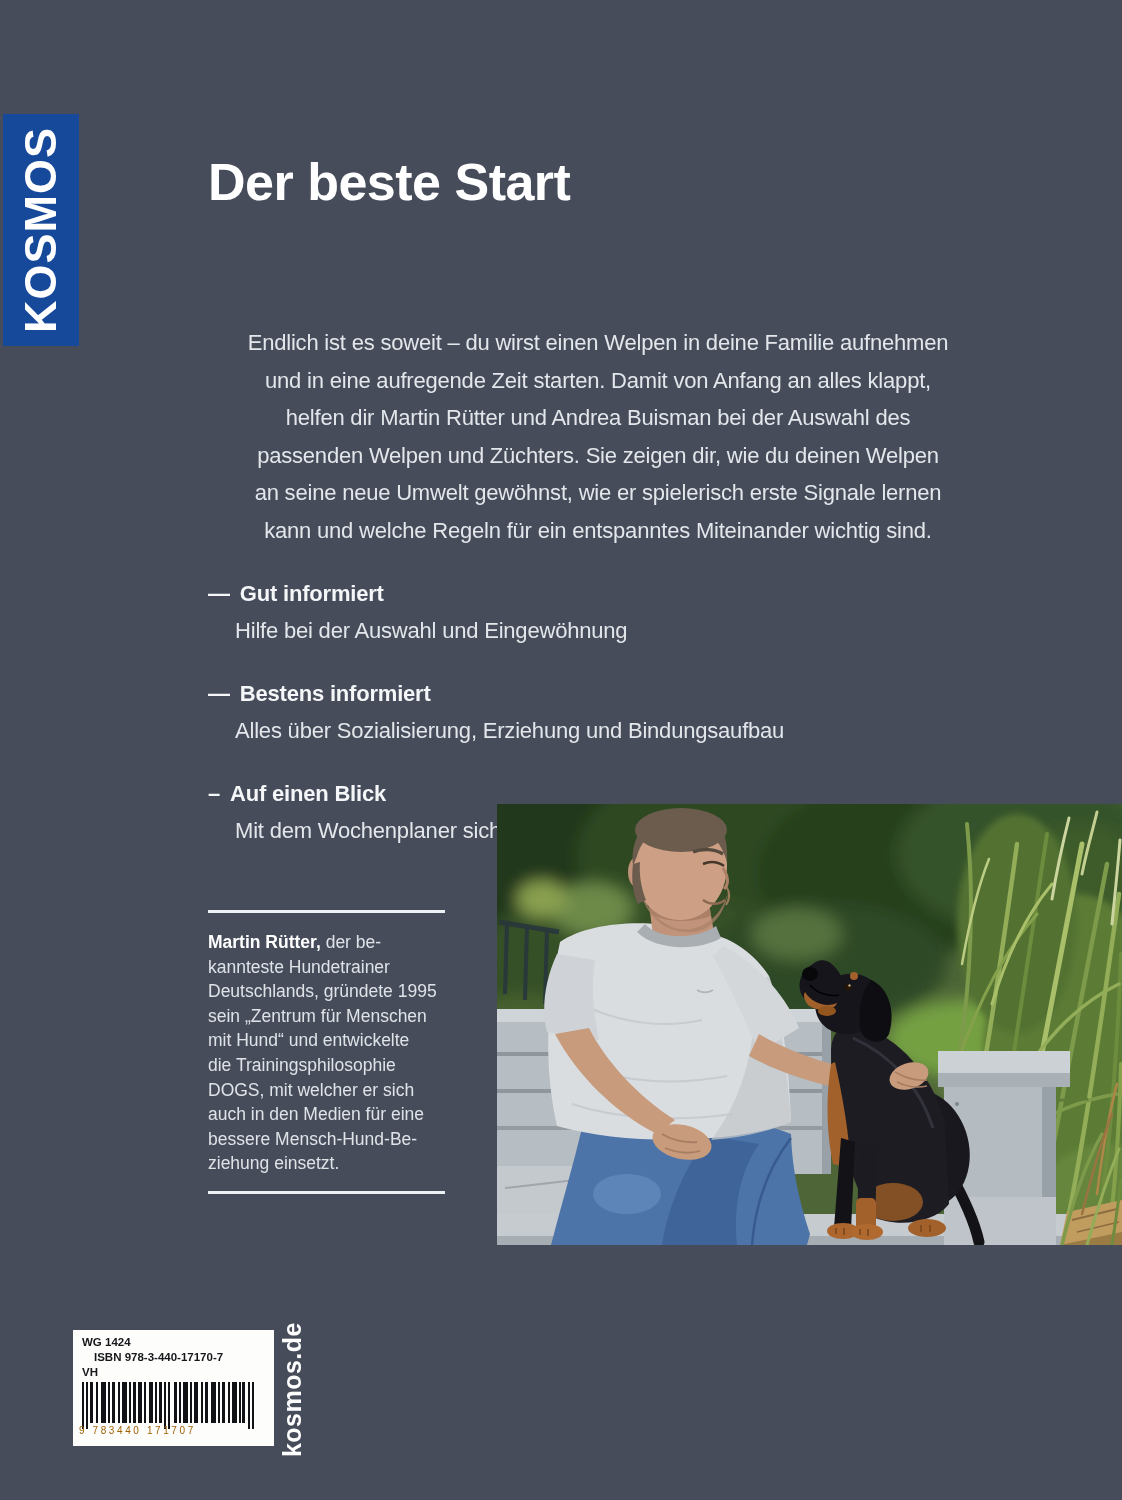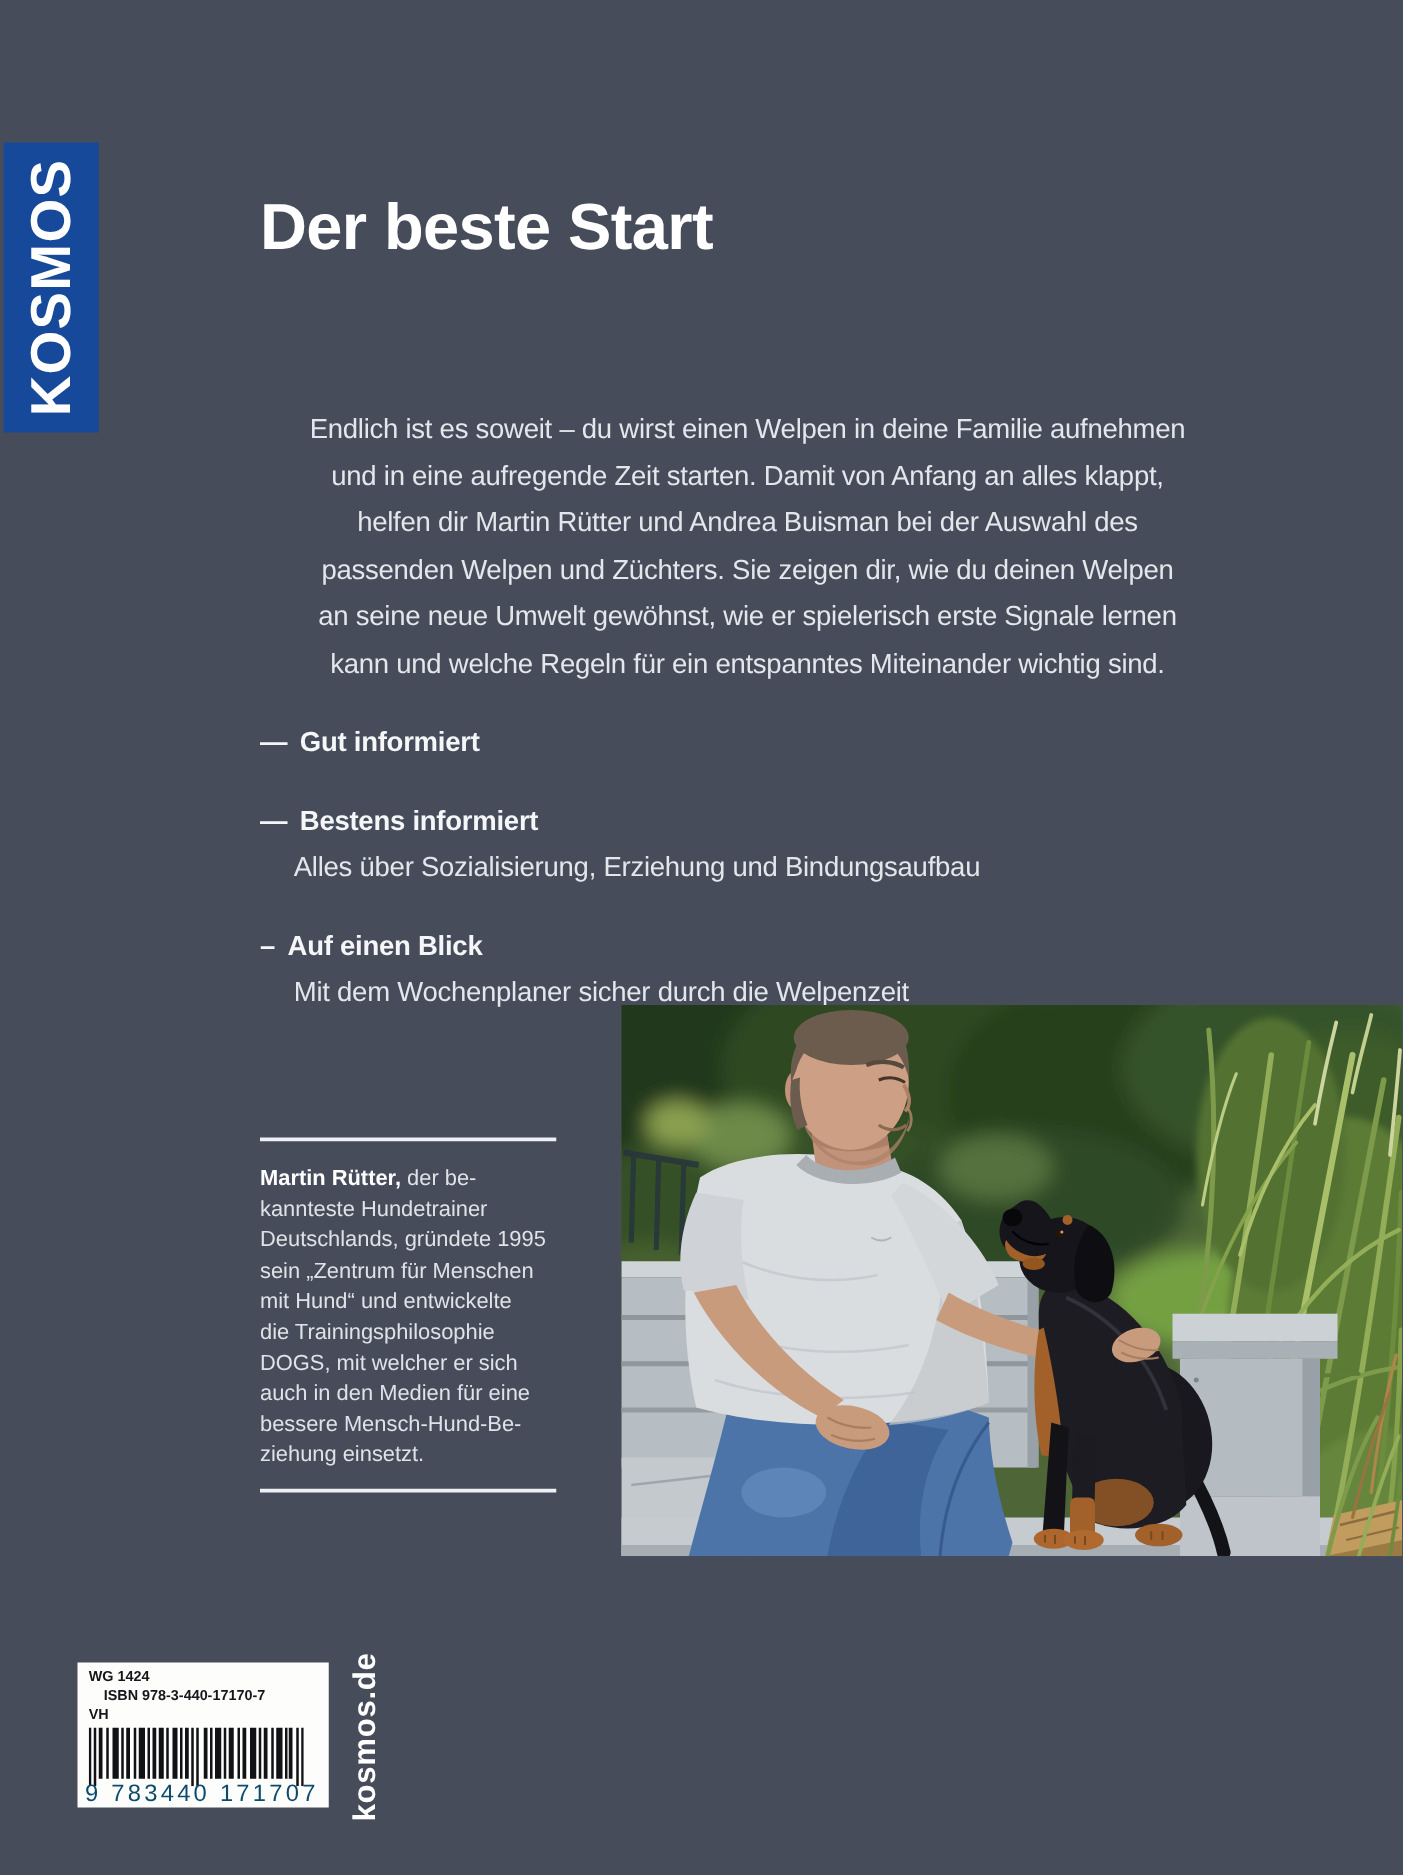--- a/index.html
+++ b/index.html
@@ -42,29 +42,29 @@
   .bio-rule{height:0; border-top:3px solid #eef1f4;}
   .bio-body{margin:17px 0 15px 0; font-size:17.5px; line-height:24.6px;
     color:#dfe3e8;}
   .bio-body .author-name{font-weight:bold; color:#fff;}
   .bio-body .bio-rest{white-space:pre-line;}
   
   .photo{position:absolute; left:497px; top:804px; width:625px; height:441px; overflow:hidden;}
   .photo svg{display:block; width:100%; height:100%;}
   
   .barcode-box{
-    position:absolute; left:62px; top:1330px; width:201px; height:116px;
+    position:absolute; left:73px; top:1330px; width:201px; height:116px;
     background:#fdfdfb; color:#15171b;
   }
   .bc-line{position:absolute; left:9px; font-size:11.5px; font-weight:bold;
     line-height:13px; letter-spacing:0; white-space:nowrap;}
   .bc-wg{top:6px;} .bc-isbn{top:21px;padding-left:12px;} .bc-vh{top:36px;}
   .bc-bars{position:absolute; left:9px; top:52px;}
-  .bc-digits{position:absolute; left:6px; top:95px; font-size:19px;
-    letter-spacing:2.6px; white-space:nowrap; color:#0c4a6e;}
+  .bc-digits{position:absolute; left:6px; top:95px; font-size:10px;
+    letter-spacing:2.6px; white-space:nowrap; color:#a16207;}
   
   .website{
     position:absolute; left:277px; top:1331px; height:118px; width:30px;
     display:flex; align-items:center; justify-content:center;
   }
   .website span{
     writing-mode:vertical-rl; transform:rotate(180deg);
     color:#fff; font-size:25px; font-weight:bold; letter-spacing:0.5px;
     white-space:nowrap;
   }
@@ -83,20 +83,21 @@
   <div class="intro">Endlich ist es soweit – du wirst einen Welpen in deine Familie aufnehmen
 und in eine aufregende Zeit starten. Damit von Anfang an alles klappt,
 helfen dir Martin Rütter und Andrea Buisman bei der Auswahl des
 passenden Welpen und Züchters. Sie zeigen dir, wie du deinen Welpen
 an seine neue Umwelt gewöhnst, wie er spielerisch erste Signale lernen
 kann und welche Regeln für ein entspanntes Miteinander wichtig sind.</div>
 
   <div class="features">
     <div class="feature">
       <div class="feature-heading"><span class="dash">—</span><span>Gut informiert</span></div>
+      <div class="feature-text">Hilfe bei der Auswahl und Eingewöhnung</div>
     </div>
     <div class="feature">
       <div class="feature-heading"><span class="dash">—</span><span>Bestens informiert</span></div>
       <div class="feature-text">Alles über Sozialisierung, Erziehung und Bindungsaufbau</div>
     </div>
     <div class="feature">
       <div class="feature-heading"><span class="dash">–</span><span>Auf einen Blick</span></div>
       <div class="feature-text">Mit dem Wochenplaner sicher durch die Welpenzeit</div>
     </div>
   </div>

